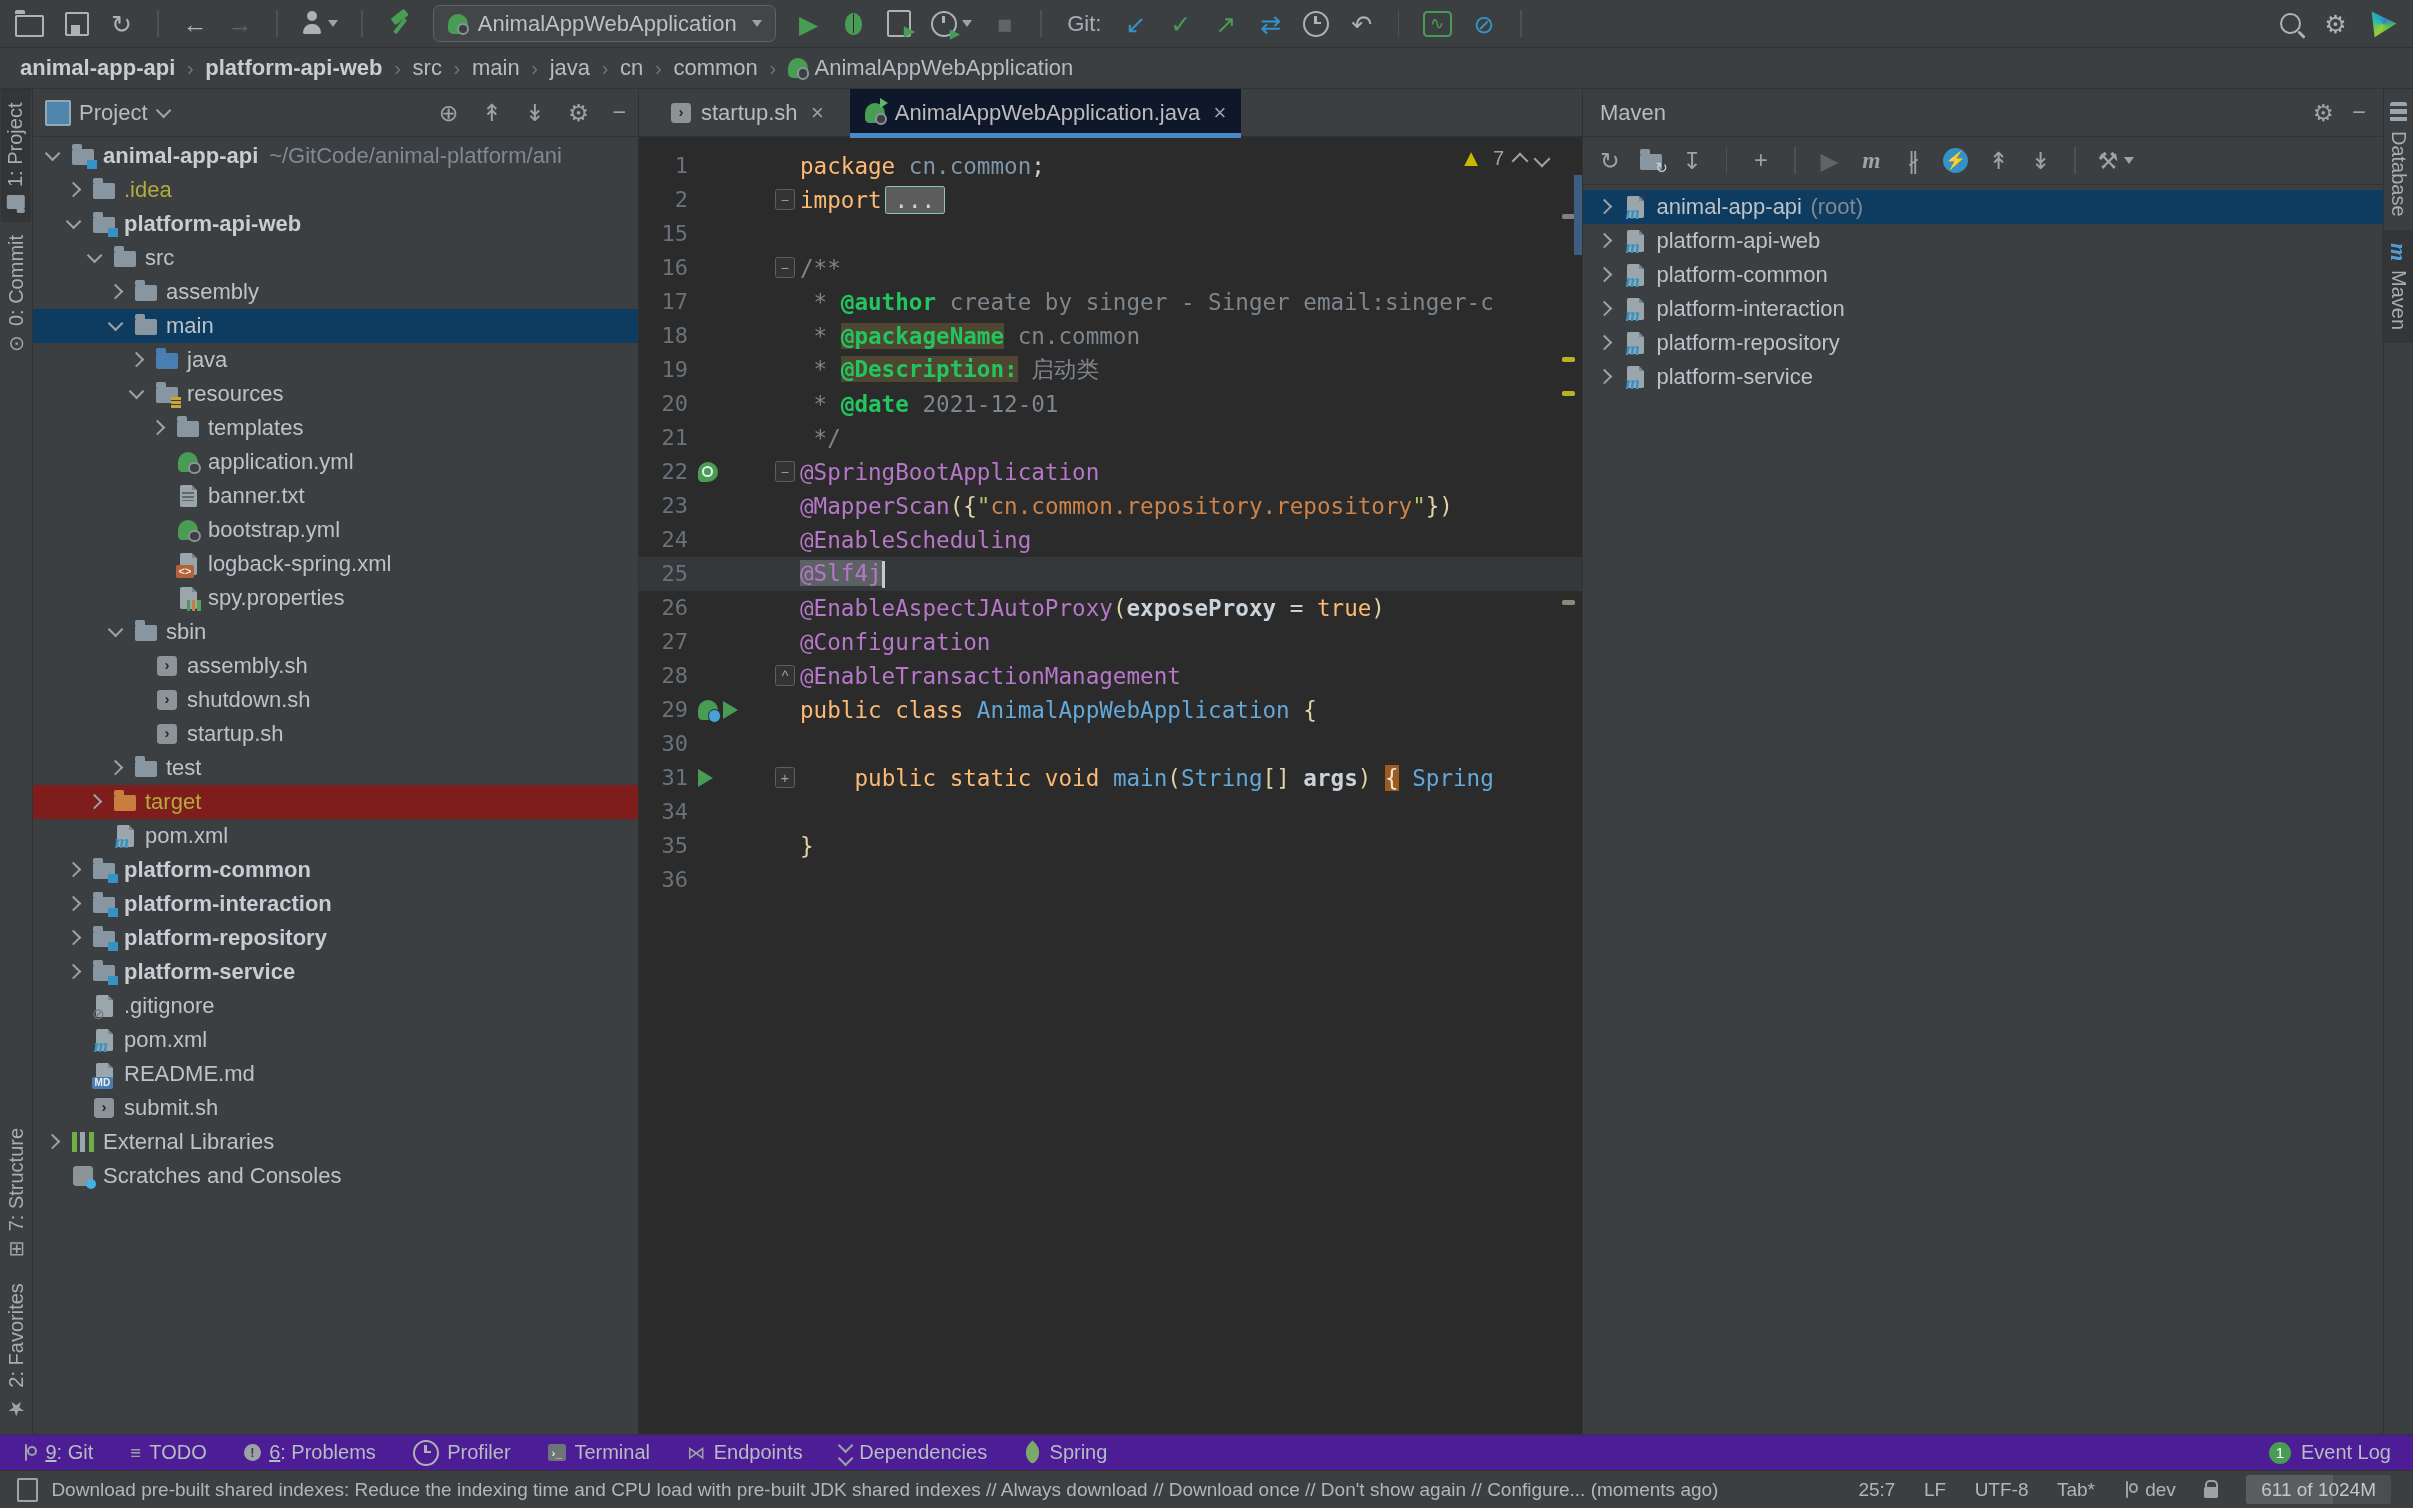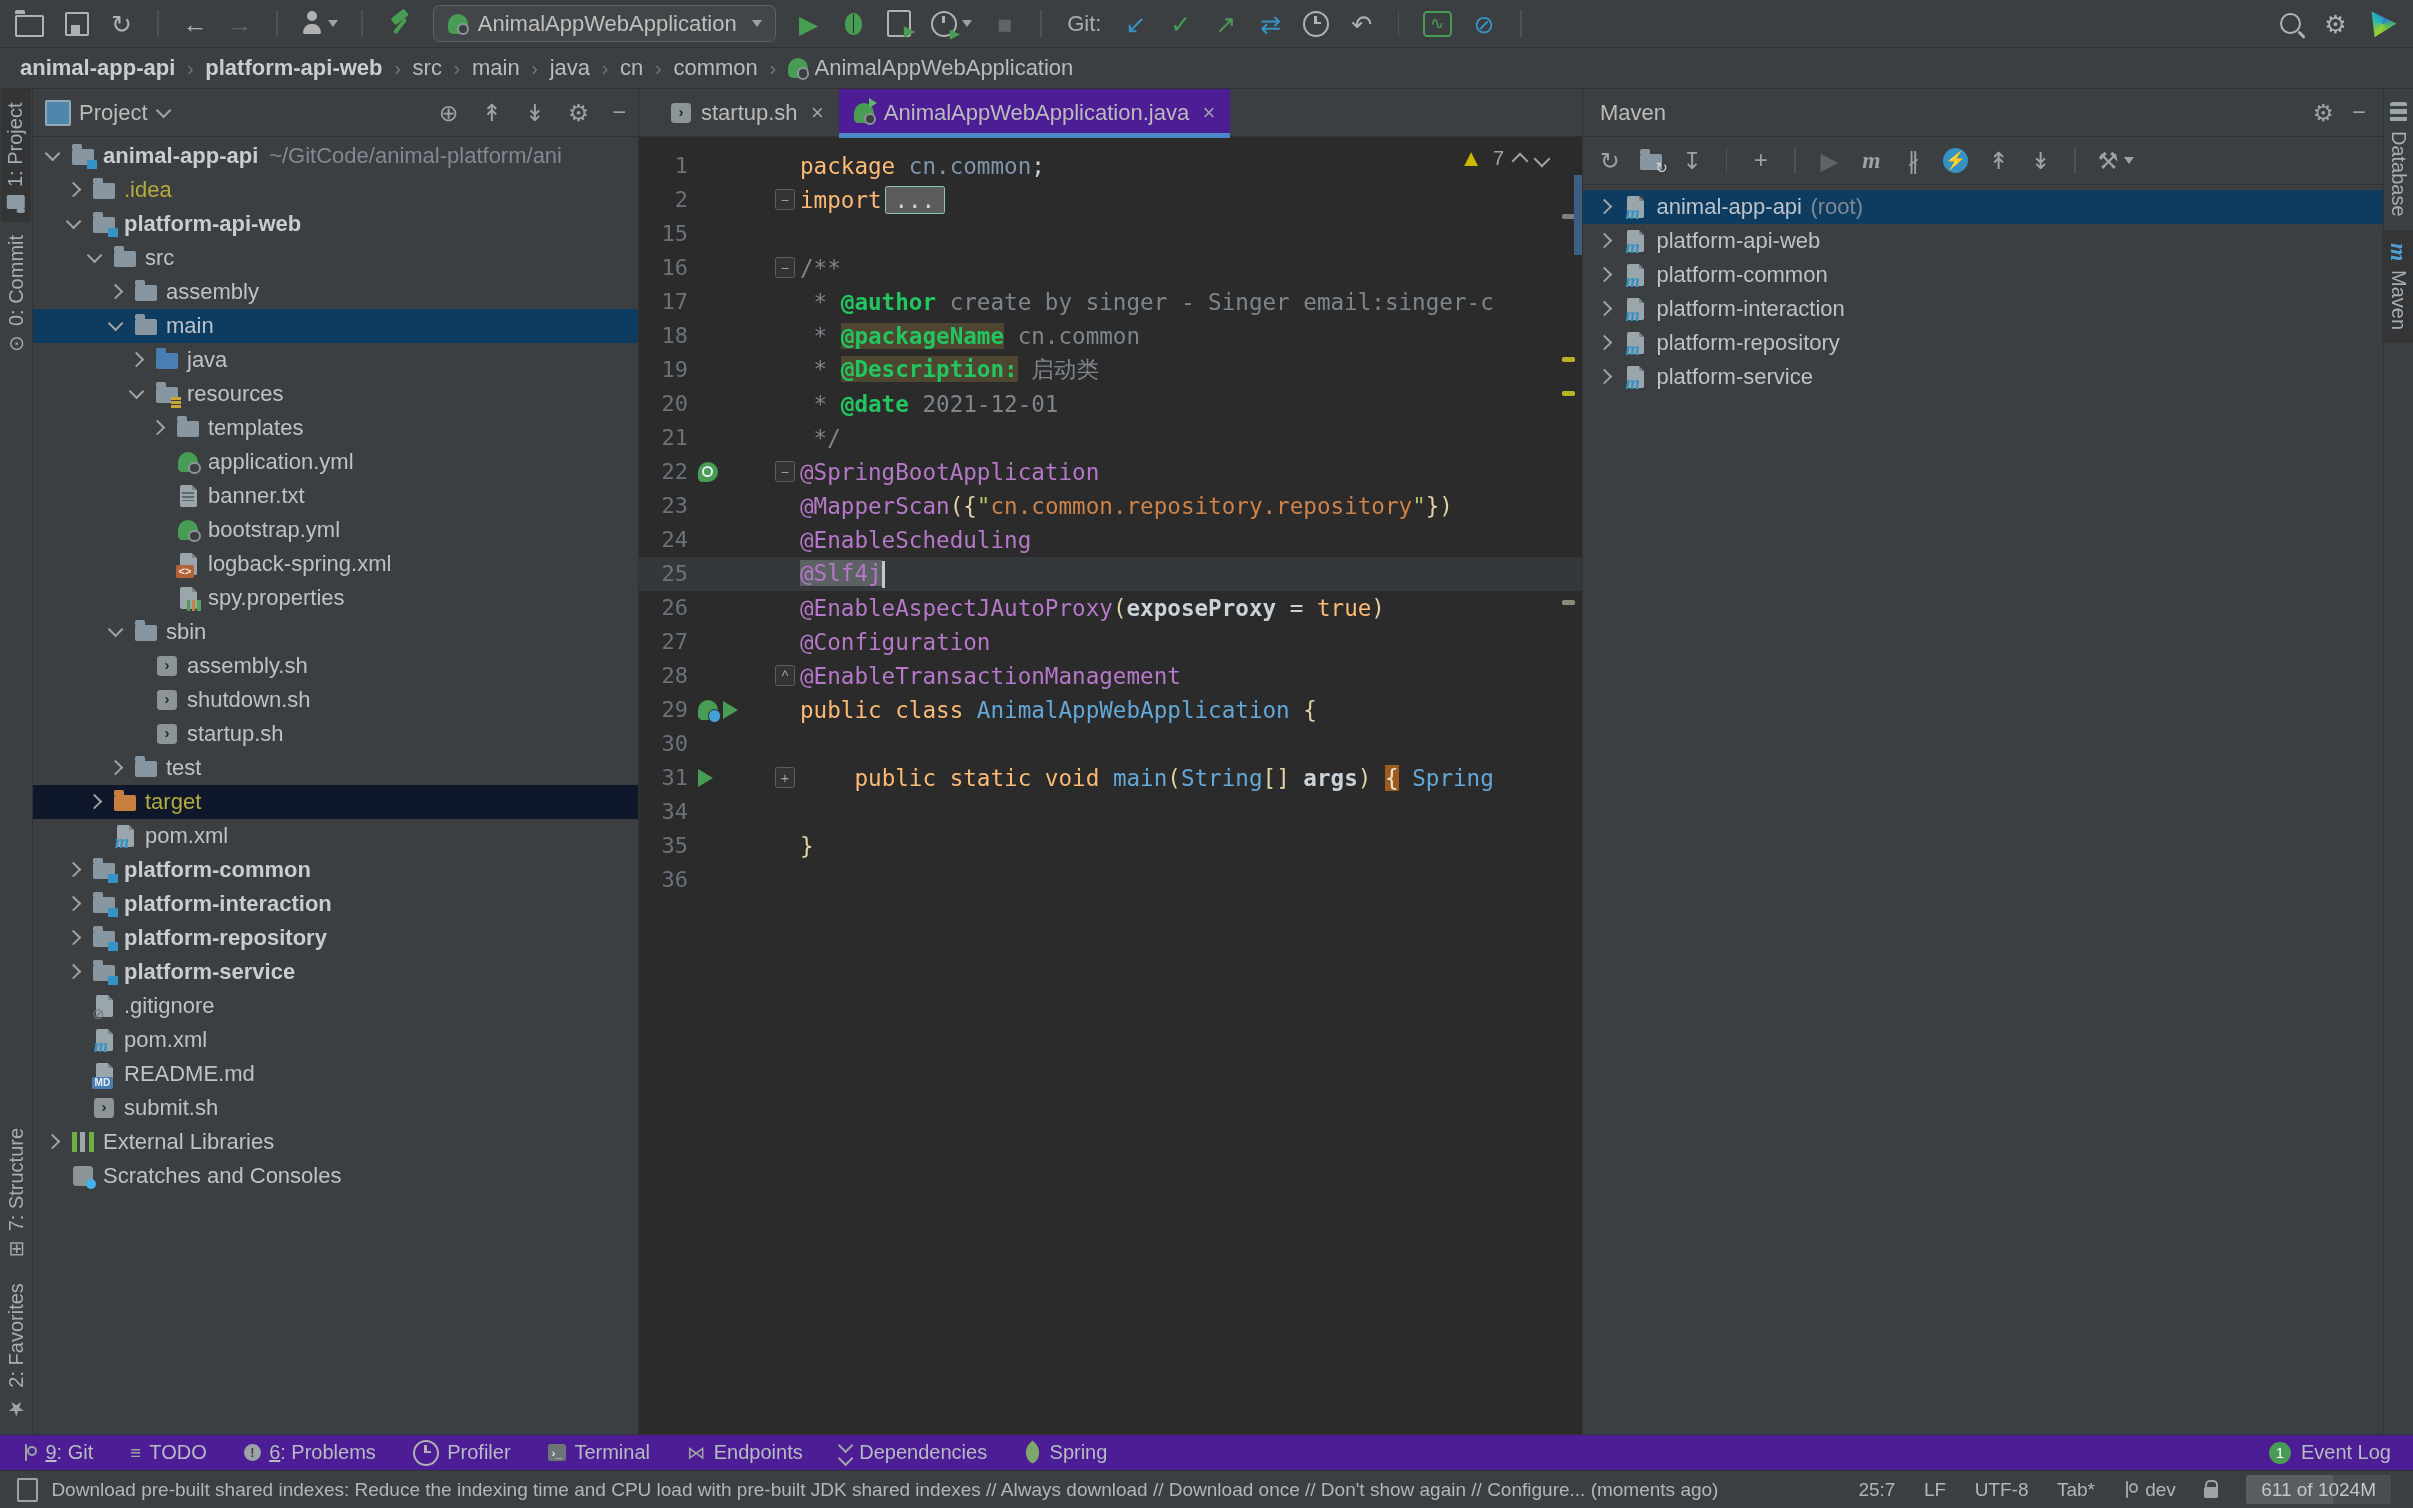--- a/index.html
+++ b/index.html
@@ -75,21 +75,21 @@
   
   .ppanel{width:605px;flex:none;background:#3c3f41;border-right:1.7px solid #323232;display:flex;flex-direction:column;overflow:hidden;}
   .phead{height:47px;flex:none;display:flex;align-items:center;padding:0 11.7px;gap:8.4px;border-bottom:1.7px solid #323232;}
   .phead .sq{width:22px;height:22px;background:#4e86ad;border:2.5px solid #93a8b5;border-radius:1.7px;flex:none;}
   .phead .t{font-size:22px;color:#bbbbbb;}
   .phead .spring-spacer{flex:1;}
   .phico{color:#9da2a6;font-size:23.5px;margin-left:15px;cursor:default;}
   .ptree{flex:1;overflow:hidden;padding-top:1.7px;white-space:nowrap;}
   .trow{height:34px;display:flex;align-items:center;gap:7.5px;font-size:22px;color:#bcc2c7;cursor:default;}
   .trow.sel{background:#0e3c61;}
-  .trow.target{background:#0f172a;text-align:center;}
+  .trow.target{background:#7f1d1d;text-align:center;}
   .trow .lbl.bold{font-weight:bold;color:#c7cdd2;}
   .trow .lbl.olive{color:#b3ab3d;}
   .trow .suf{color:#808993;margin-left:3.4px;}
   .chevslot{width:20px;flex:none;display:flex;justify-content:center;}
   .chev{width:9.2px;height:9.2px;border-right:2.5px solid #9da2a6;border-bottom:2.5px solid #9da2a6;display:inline-block;}
   .chev.r{transform:rotate(-45deg);}
   .chev.d{transform:rotate(45deg);margin-top:-3.4px;}
   .fico{flex:none;display:inline-flex;align-items:center;justify-content:center;width:25px;}
 
   .i-folder{width:22px;height:16px;background:#8796a1;border-radius:1.7px;position:relative;margin-top:3.4px;}
@@ -118,21 +118,21 @@
       font-size:15px;display:inline-flex;align-items:center;justify-content:center;}
   .i-shell::after{content:"›";margin-top:-2.5px;}
   .i-lib{width:22px;height:20px;background:linear-gradient(to right,#6faf44 0 5px,transparent 5px 8.4px,#9aa5ac 8.4px 13.4px,transparent 13.4px 17px,#6faf44 17px 22px);}
   .i-scratch{width:20px;height:20px;background:#8c9497;border-radius:3.4px;position:relative;}
   .i-scratch::after{content:"";position:absolute;right:-3.4px;bottom:-3.4px;width:10px;height:10px;border-radius:50%;background:#45b1e8;}
 
   
   .editor{flex:1;display:flex;flex-direction:column;background:#2b2b2b;min-width:0;border-right:1.7px solid #323232;}
   .tabs{height:47px;flex:none;background:#3c3f41;display:flex;align-items:stretch;border-bottom:1.7px solid #323232;padding-left:17px;}
   .tab{display:flex;align-items:center;gap:10px;padding:0 15px;font-size:22px;color:#bbbbbb;position:relative;cursor:default;}
-  .tab.active{background:#4c1d95;}
+  .tab.active{background:#0f172a;margin-left:11px;}
   .tab.active::after{content:"";position:absolute;left:0;right:0;bottom:-1.7px;height:5px;background:#4A88C7;}
   .tab .x{color:#9da2a6;font-size:22px;margin-left:3.4px;}
   .i-springrun{width:20px;height:20px;border-radius:50% 50% 50% 4.2px;background:#499C54;position:relative;}
   .i-springrun::before{content:"";position:absolute;right:-3.4px;top:-4.2px;border-style:solid;border-width:5px 0 5px 8.4px;border-color:transparent transparent transparent #5fb767;}
   .i-springrun::after{content:"";position:absolute;right:-2.5px;bottom:-2.5px;width:8.4px;height:8.4px;border:2.5px solid #8a9499;border-radius:50%;background:#3c3f41;}
 
   .codearea{flex:1;position:relative;overflow:hidden;padding-top:11.7px;}
   .crow{height:34px;display:flex;align-items:center;}
   .crow.cur{background:#34383b;}
   .lnum{width:49px;flex:none;text-align:right;color:#6a737b;font:22px "DejaVu Sans Mono",monospace;}

